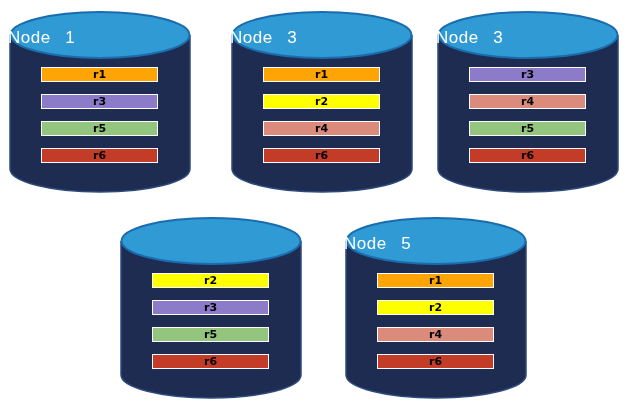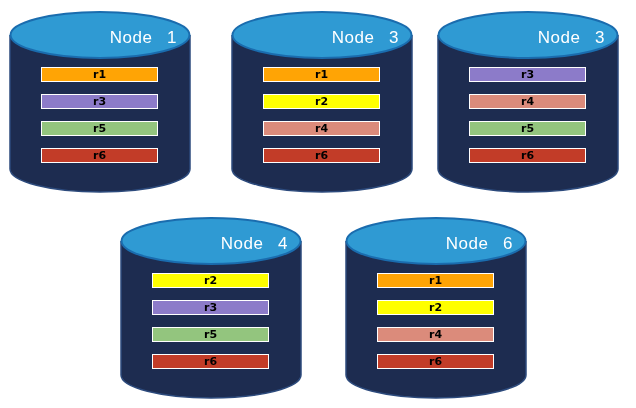--- a/index.html
+++ b/index.html
@@ -37,23 +37,23 @@
     stroke: var(--cylinder-outline, #2c4a7c);
     stroke-width: 1.5;
   }
   .cyl-top {
     fill: var(--cylinder-top, #2f9ad3);
     stroke: var(--cylinder-top-outline, #1a6cae);
     stroke-width: 2;
   }
   .node-title {
     position: absolute;
-    left: 0; right: 15px;
+    left: 0; right: 0;
     top: 20px;
-    text-align: right;
+    text-align: left;
     color: var(--title-text, #ffffff);
     font-size: 17px;
     letter-spacing: 0.5px;
     word-spacing: 0.55em;
   }
   .bars {
     position: absolute;
     left: 33px;
     top: 59px;
     width: 117px;
@@ -117,35 +117,34 @@
       <div class="bar" style="background-color: rgb(147, 197, 126);"><span>r5</span></div>
       <div class="bar" style="background-color: rgb(194, 60, 40);"><span>r6</span></div>
     </div>
   </div>
 
   <div class="node n4">
     <svg class="cyl" viewBox="0 0 184 188" aria-hidden="true">
       <path class="cyl-body" d="M 2 27 L 2 161 A 90 23 0 0 0 182 161 L 182 27"></path>
       <ellipse class="cyl-top" cx="92" cy="27" rx="89.5" ry="23"></ellipse>
     </svg>
-    <div class="node-title">Node 4</div>
     <div class="bars">
       <div class="bar" style="background-color: rgb(255, 255, 0);"><span>r2</span></div>
       <div class="bar" style="background-color: rgb(140, 123, 201);"><span>r3</span></div>
       <div class="bar" style="background-color: rgb(147, 197, 126);"><span>r5</span></div>
       <div class="bar" style="background-color: rgb(194, 60, 40);"><span>r6</span></div>
     </div>
   </div>
 
   <div class="node n5">
     <svg class="cyl" viewBox="0 0 184 188" aria-hidden="true">
       <path class="cyl-body" d="M 2 27 L 2 161 A 90 23 0 0 0 182 161 L 182 27"></path>
       <ellipse class="cyl-top" cx="92" cy="27" rx="89.5" ry="23"></ellipse>
     </svg>
-    <div class="node-title">Node 6</div>
+    <div class="node-title">Node 5</div>
     <div class="bars">
       <div class="bar" style="background-color: rgb(255, 164, 5);"><span>r1</span></div>
       <div class="bar" style="background-color: rgb(255, 255, 0);"><span>r2</span></div>
       <div class="bar" style="background-color: rgb(219, 139, 123);"><span>r4</span></div>
       <div class="bar" style="background-color: rgb(194, 60, 40);"><span>r6</span></div>
     </div>
   </div>
 
 </div>
 

